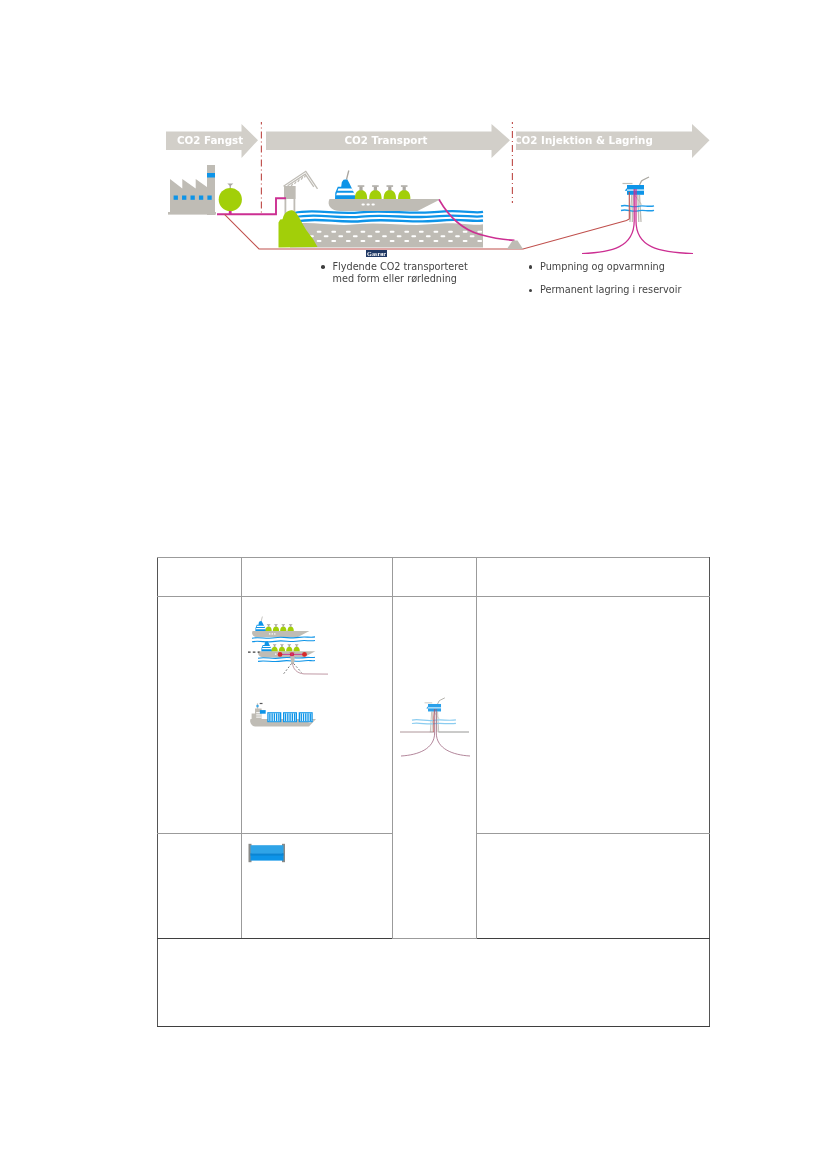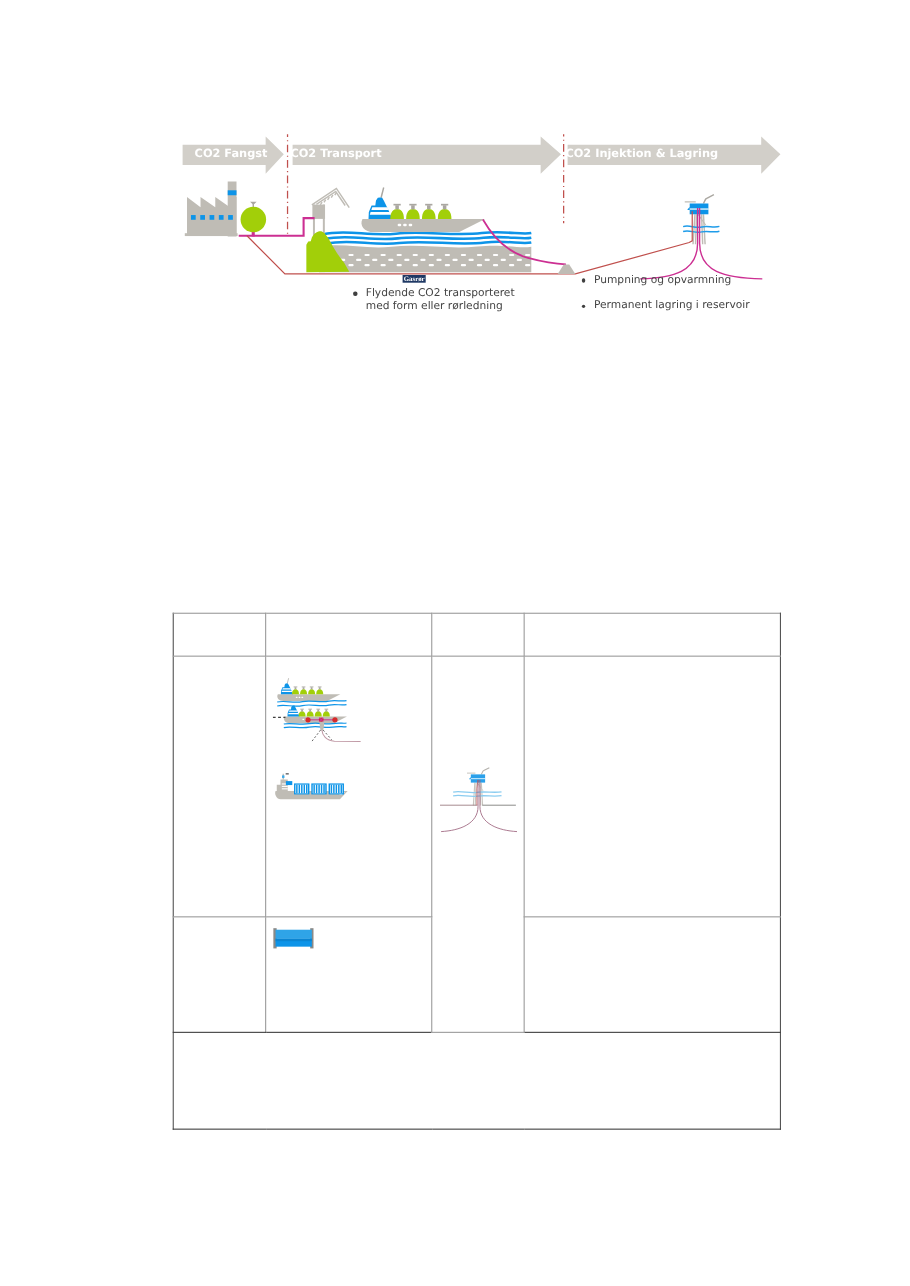--- a/index.html
+++ b/index.html
@@ -8,37 +8,37 @@
        -webkit-font-smoothing:antialiased;}
   .page{position:absolute;left:0;top:0;width:827px;height:1169px;background:#fff;}
 
   
   #diagram{position:absolute;left:160px;top:122px;width:552px;height:218px;}
   #diagram svg{display:block;}
 
   .banner-label{position:absolute;font-family:"DejaVu Sans",sans-serif;font-weight:bold;
        font-size:10.3px;color:#ffffff;white-space:nowrap;}
   #lbl-capture{left:164px;top:134px;width:92px;text-align:center;}
-  #lbl-transport{left:264px;top:134px;width:244px;}
+  #lbl-transport{left:264px;top:134px;width:244px;text-align:center;}
   #lbl-storage{left:514px;top:134px;width:193px;text-align:left;}
 
   #gasror{position:absolute;left:366px;top:249.5px;background:#1f3864;color:#ffffff;
        font-size:6.2px;font-weight:bold;font-family:"Liberation Serif",serif;
        padding:0px 1.1px;line-height:7.5px;}
 
   .bullets{position:absolute;font-family:"DejaVu Sans",sans-serif;font-size:9.7px;
        color:#444444;line-height:11.7px;}
   .bullets .bi{position:relative;padding-left:11px;margin-bottom:8px;}
   .bullets .bi::before{content:"";position:absolute;left:-0.5px;top:4.4px;
        width:3.6px;height:3.6px;border-radius:50%;background:#3f3f3f;}
 
   #bul-capture{left:165.5px;top:261.5px;width:86px;}
   #bul-capture .bi{margin-bottom:13px;}
   #bul-transport{left:321.5px;top:261px;width:150px;}
-  #bul-storage{left:529px;top:249px;width:180px;}
+  #bul-storage{left:529px;top:261px;width:180px;}
   #bul-storage .bi{margin-bottom:11.5px;}
 
   
   #tbl{position:absolute;left:157px;top:557px;width:551px;border-collapse:collapse;
        table-layout:fixed;}
   #tbl td{border:1px solid #9b9b9b;padding:0;vertical-align:top;}
   #tbl tr td:first-child{border-left:1px solid #555555;}
   #tbl tr td:last-child{border-right:1px solid #555555;}
   #tbl tr:last-child td{border-bottom:1px solid #3f3f3f;}
   #tbl tr.r3 td{border-bottom:1px solid #3f3f3f;}

